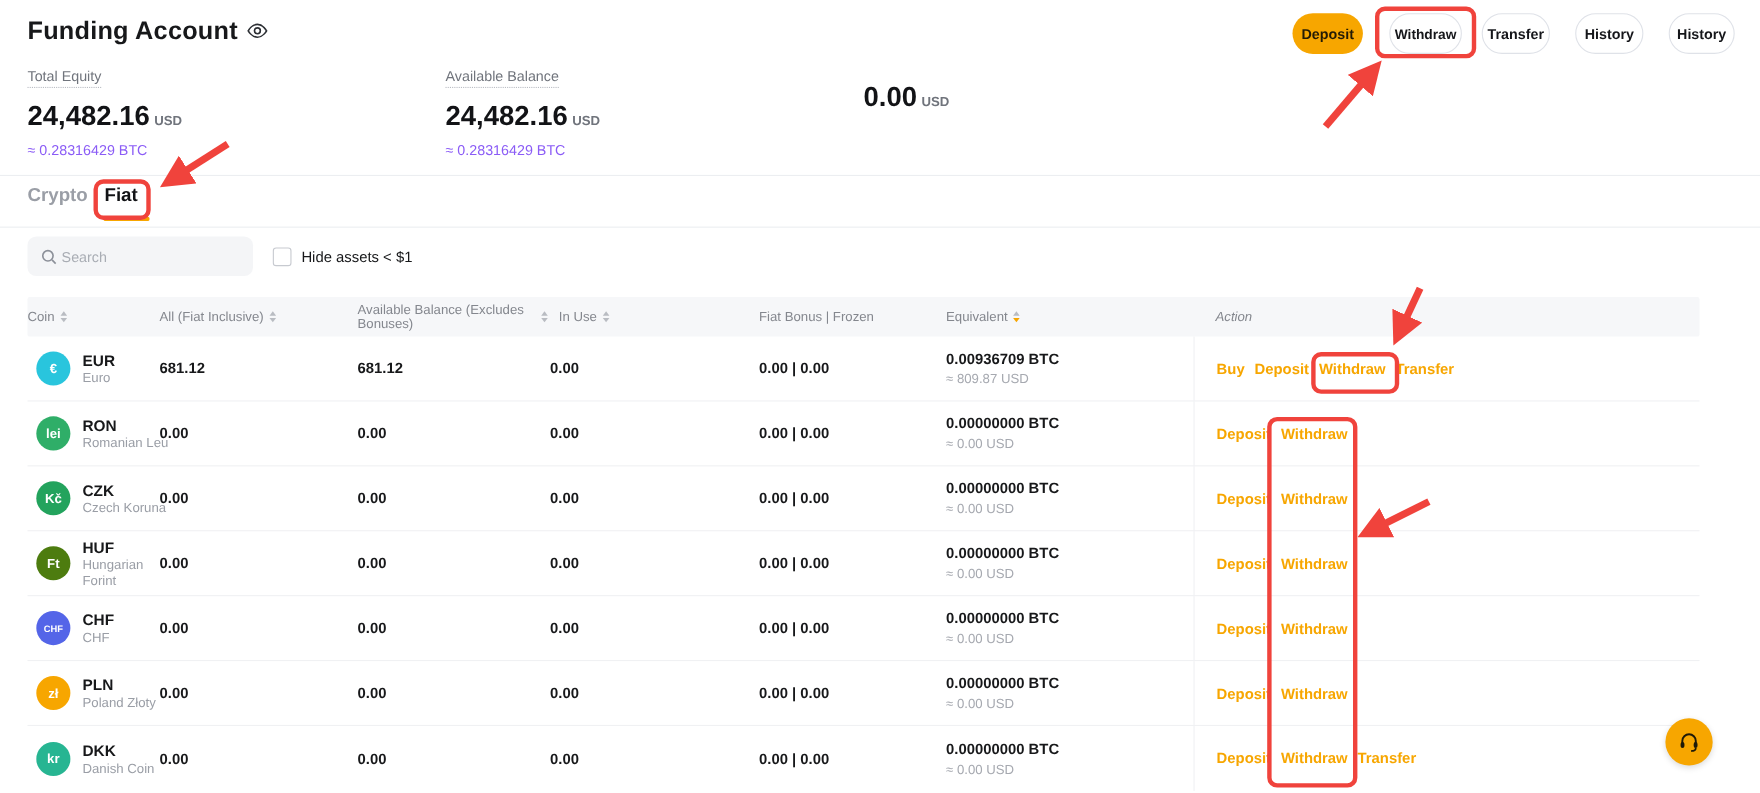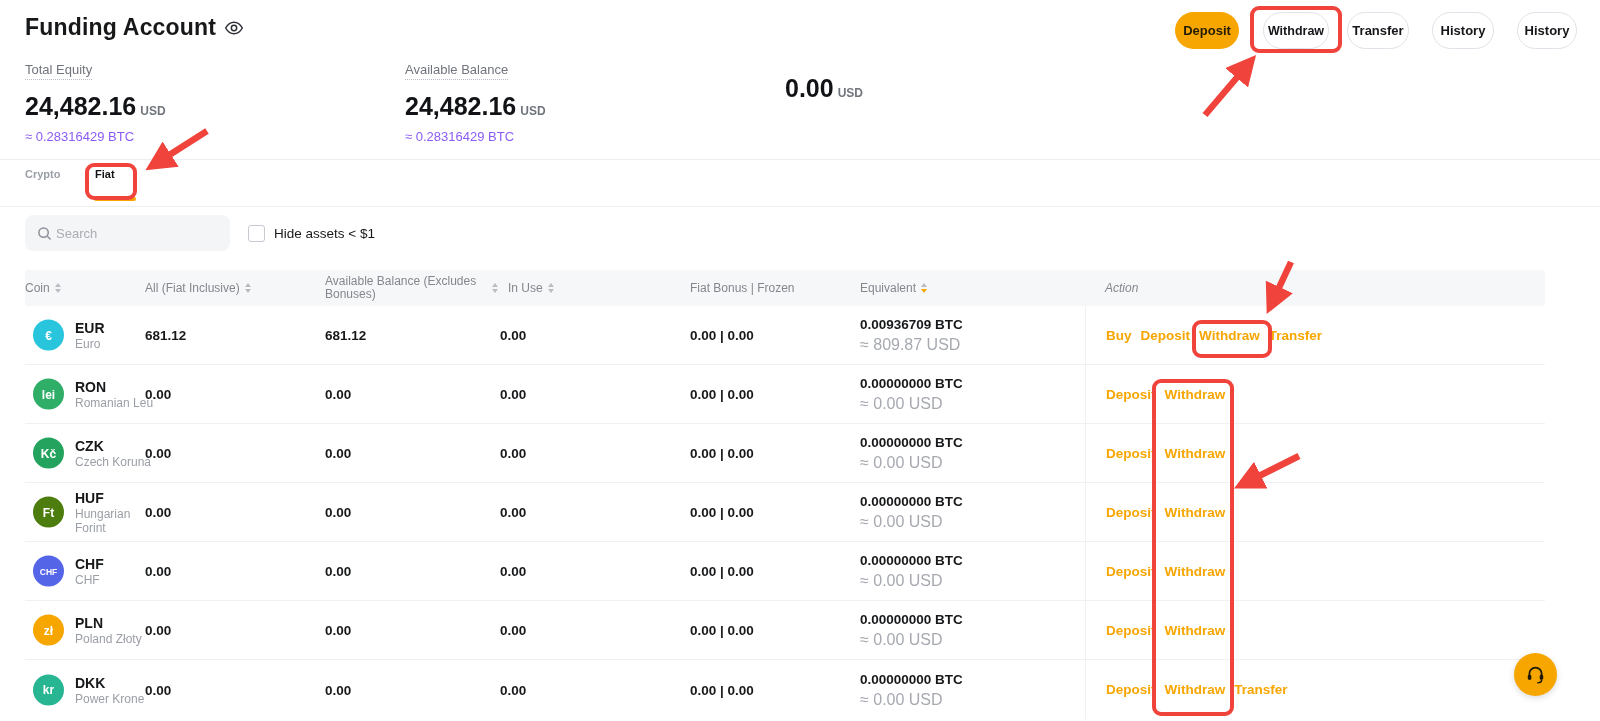--- a/index.html
+++ b/index.html
@@ -20,21 +20,21 @@
   .stat-label-row { display:flex; align-items:center; gap:6px; font-size:13px; color:#70747c; }
   .stat-label { border-bottom:1px dotted #b9bcc3; padding-bottom:2px; }
   .stat-link { color:#f7a600; cursor:pointer; }
   .stat-chevron { color:#9ba0a8; font-size:14px; cursor:pointer; }
   .stat-value { margin-top:12px; font-size:25px; font-weight:700; color:#121316; }
   .stat-unit { font-size:12px; font-weight:700; color:#70747c; margin-left:4px; }
   .stat-btc { margin-top:8px; font-size:13px; color:#8b5cf6; }
 
   
   .divider { position:absolute; left:0; width:1600px; height:1px; background:#eceef1; }
-  .tab { position:absolute; top:168px; font-size:11px; font-weight:700; cursor:pointer; }
+  .tab { position:absolute; top:168px; font-size:17px; font-weight:700; cursor:pointer; }
   #tab-crypto { left:25px; color:#9a9ea6; }
   #tab-fiat { left:95px; color:#121316; }
   #tab-underline { left:94px; top:197px; width:42px; height:4px; background:#f7a600; border-radius:2px; }
 
   
   #search-box { left:25px; top:215px; width:205px; height:36px; background:#f4f5f7;
     border-radius:8px; display:flex; align-items:center; gap:4px; padding:0 12px; }
   #search-input { border:none; outline:none; background:transparent; font-size:13px;
     color:#17181a; width:150px; font-family:inherit; }
   #search-input::placeholder { color:#a9adb4; }
@@ -58,21 +58,21 @@
   .cell { position:absolute; top:50%; transform:translateY(-50%); font-size:13.5px;
     font-weight:700; color:#17181a; }
   .coin-cell { left:8px; display:flex; align-items:center; gap:11px; }
   .coin-icon { width:31px; height:31px; border-radius:50%; color:#fff; font-weight:700;
     font-size:12px; display:flex; align-items:center; justify-content:center; flex:none; }
   .coin-icon.small-text { font-size:8.5px; }
   .coin-code { font-size:14px; font-weight:700; color:#17181a; line-height:17px; }
   .coin-name { font-size:12px; font-weight:400; color:#9a9ea6; max-width:82px; line-height:14px; }
   .c-all { left:120px; } .c-avail { left:300px; } .c-inuse { left:475px; } .c-bonus { left:665px; }
   .c-equiv { left:835px; font-weight:700; }
-  .equiv-usd { font-size:16px; font-weight:400; color:#a6a9b0; margin-top:4px; }
+  .equiv-usd { font-size:12px; font-weight:400; color:#a6a9b0; margin-top:4px; }
   .c-action { left:1060px; width:460px; height:59px; top:0; transform:none;
     border-left:1px solid #f0f1f3; display:flex; align-items:center; gap:9px; padding-left:20px; }
   .alink { font-size:13.5px; font-weight:700; color:#f7a600; cursor:pointer; white-space:nowrap; }
 
   
   .red-box { position:absolute; border:4px solid #f0433c; border-radius:9px; pointer-events:none; }
   #annot-arrows { position:absolute; left:0; top:0; pointer-events:none; }
 
   
   #support-button { left:1514px; top:653px; width:43px; height:43px; border-radius:50%;
@@ -309,21 +309,21 @@
       <span class="alink">Deposit</span>
       <span class="alink">Withdraw</span>
     </div>
   </div>
 
   <div class="trow" style="border-bottom:none;">
     <div class="cell coin-cell">
       <div class="coin-icon" style=";background:#27b592">kr</div>
       <div>
           <div class="coin-code">DKK</div>
-          <div class="coin-name">Power Krone</div>
+          <div class="coin-name">Danish Coin</div>
         </div>
     </div>
     <div class="cell c-all">0.00</div>
     <div class="cell c-avail">0.00</div>
     <div class="cell c-inuse">0.00</div>
     <div class="cell c-bonus">0.00 | 0.00</div>
     <div class="cell c-equiv">
         <div>0.00000000 BTC</div>
         <div class="equiv-usd">≈ 0.00 USD</div>
       </div>

